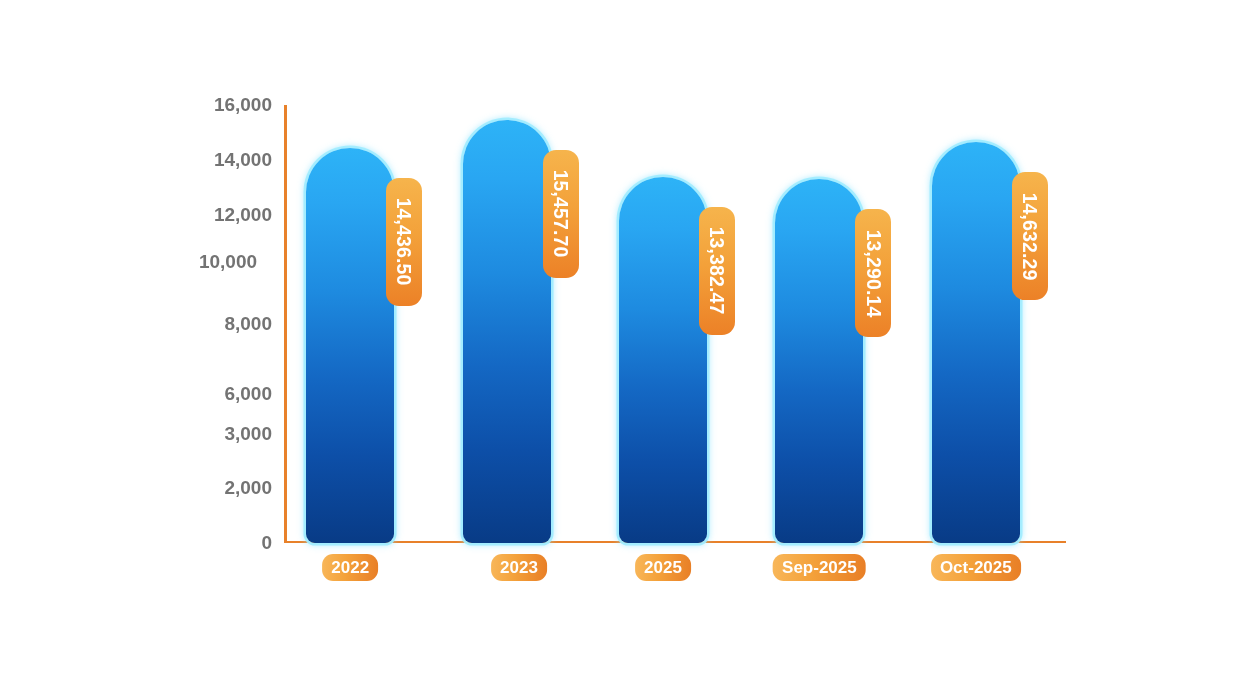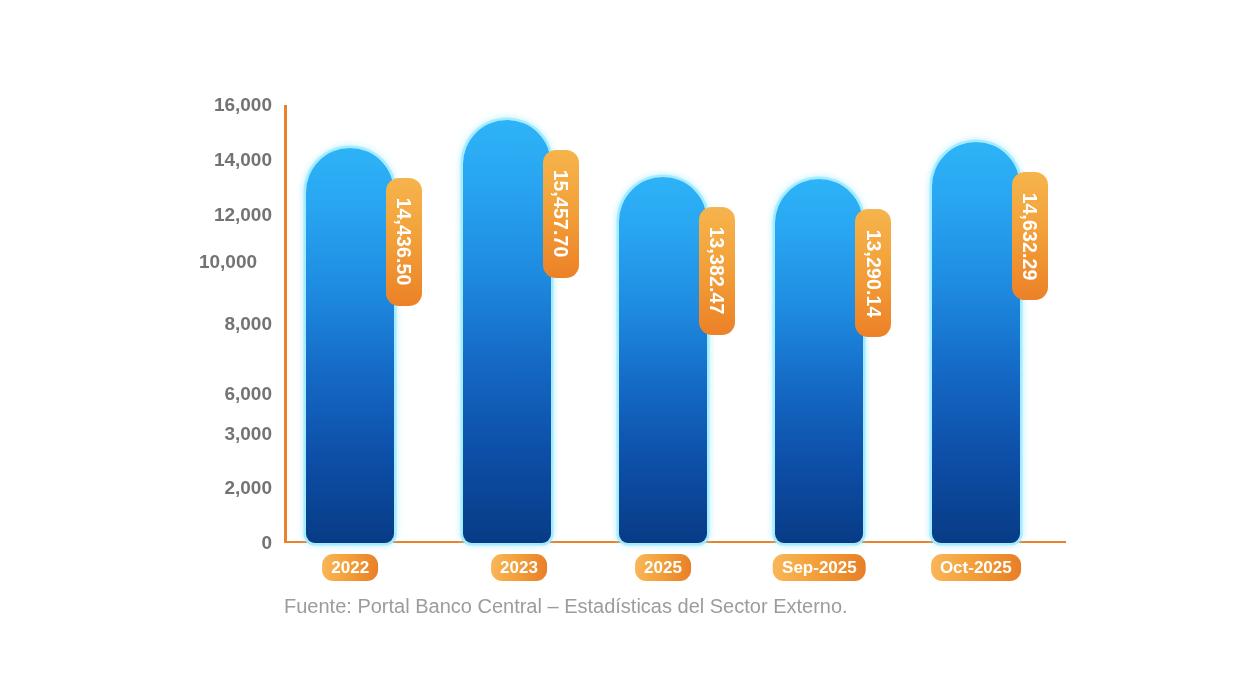--- a/index.html
+++ b/index.html
@@ -233,15 +233,14 @@
     </div>
 
   <div class="xpills">
       <div class="xpill" style="left: 66.2px;">2022</div>
       <div class="xpill" style="left: 235px;">2023</div>
       <div class="xpill" style="left: 379px;">2025</div>
       <div class="xpill" style="left: 535.4px;">Sep-2025</div>
       <div class="xpill" style="left: 691.8px;">Oct-2025</div>
     </div>
 
-  <div class="footer">Fuente: Portal Banco Central – Estadísticas del Sector Externo.</div>
 
 </div>
 
 </body></html>

